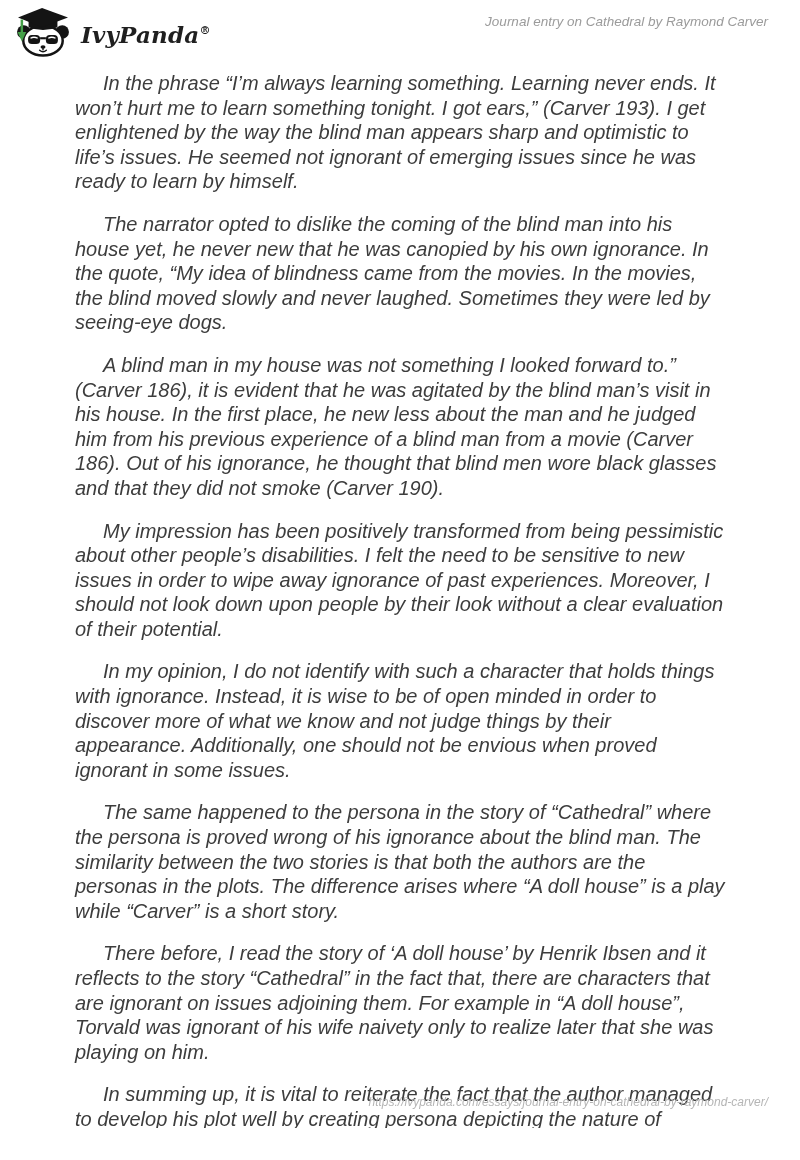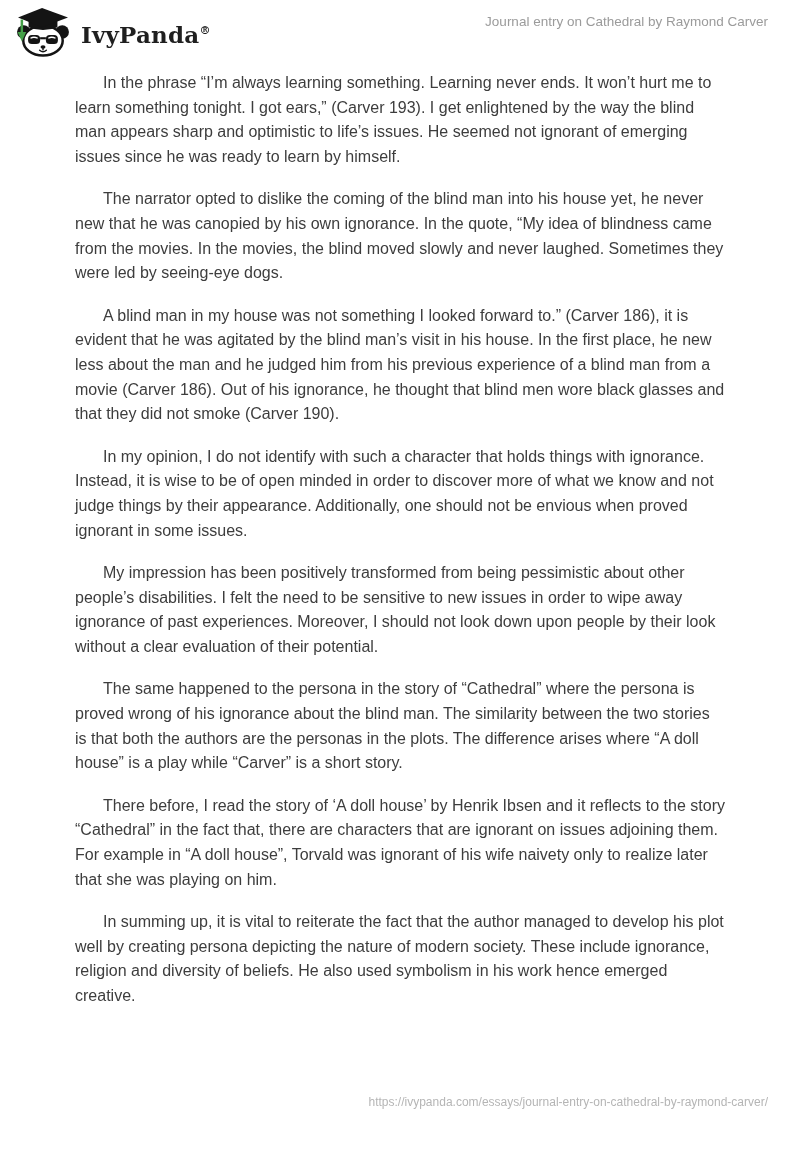--- a/index.html
+++ b/index.html
@@ -4,20 +4,21 @@
 <style>
   * { box-sizing: border-box; }
   html, body { margin: 0; padding: 0; background: #ffffff; }
   .page {
     position: relative;
     width: 800px;
     height: 1128px;
     background: #ffffff;
     font-family: "Liberation Sans", sans-serif;
     overflow: hidden;
+    font-style: italic;
   }
   
   .header {
     position: relative;
     height: 58px;
   }
   .logo-row {
     position: absolute;
     left: 14px;
     top: 7px;
@@ -49,21 +50,21 @@
     color: #9b9b9b;
     margin-left: 12px;
   }
   
   .essay {
     padding: 13px 75px 0 75px;
   }
   .essay p {
     width: 650px;
     margin: 0 0 18px 0;
-    font-size: 16px;
+    font-size: 20px;
     line-height: 24.6px;
     color: #3d3d3d;
     text-indent: 28px;
     text-align: left;
   }
   
   .footer {
     position: absolute;
     right: 32px;
     bottom: 19px;
@@ -107,23 +108,23 @@
   </header>
 
   <main class="essay">
 
       <p>In the phrase “I’m always learning something. Learning never ends. It won’t hurt me to learn something tonight. I got ears,” (Carver 193). I get enlightened by the way the blind man appears sharp and optimistic to life’s issues. He seemed not ignorant of emerging issues since he was ready to learn by himself.</p>
 
       <p>The narrator opted to dislike the coming of the blind man into his house yet, he never new that he was canopied by his own ignorance. In the quote, “My idea of blindness came from the movies. In the movies, the blind moved slowly and never laughed. Sometimes they were led by seeing-eye dogs.</p>
 
       <p>A blind man in my house was not something I looked forward to.” (Carver 186), it is evident that he was agitated by the blind man’s visit in his house. In the first place, he new less about the man and he judged him from his previous experience of a blind man from a movie (Carver 186). Out of his ignorance, he thought that blind men wore black glasses and that they did not smoke (Carver 190).</p>
 
+      <p>My impression has been positively transformed from being pessimistic about other people’s disabilities. I felt the need to be sensitive to new issues in order to wipe away ignorance of past experiences. Moreover, I should not look down upon people by their look without a clear evaluation of their potential.</p>
+
       <p>In my opinion, I do not identify with such a character that holds things with ignorance. Instead, it is wise to be of open minded in order to discover more of what we know and not judge things by their appearance. Additionally, one should not be envious when proved ignorant in some issues.</p>
-
-      <p>My impression has been positively transformed from being pessimistic about other people’s disabilities. I felt the need to be sensitive to new issues in order to wipe away ignorance of past experiences. Moreover, I should not look down upon people by their look without a clear evaluation of their potential.</p>
 
       <p>The same happened to the persona in the story of “Cathedral” where the persona is proved wrong of his ignorance about the blind man. The similarity between the two stories is that both the authors are the personas in the plots. The difference arises where “A doll house” is a play while “Carver” is a short story.</p>
 
       <p>There before, I read the story of ‘A doll house’ by Henrik Ibsen and it reflects to the story “Cathedral” in the fact that, there are characters that are ignorant on issues adjoining them. For example in “A doll house”, Torvald was ignorant of his wife naivety only to realize later that she was playing on him.</p>
 
       <p>In summing up, it is vital to reiterate the fact that the author managed to develop his plot well by creating persona depicting the nature of modern society. These include ignorance, religion and diversity of beliefs. He also used symbolism in his work hence emerged creative.</p>
     </main>
 
   <footer class="footer">
     <span>https://ivypanda.com/essays/journal-entry-on-cathedral-by-raymond-carver/</span>

